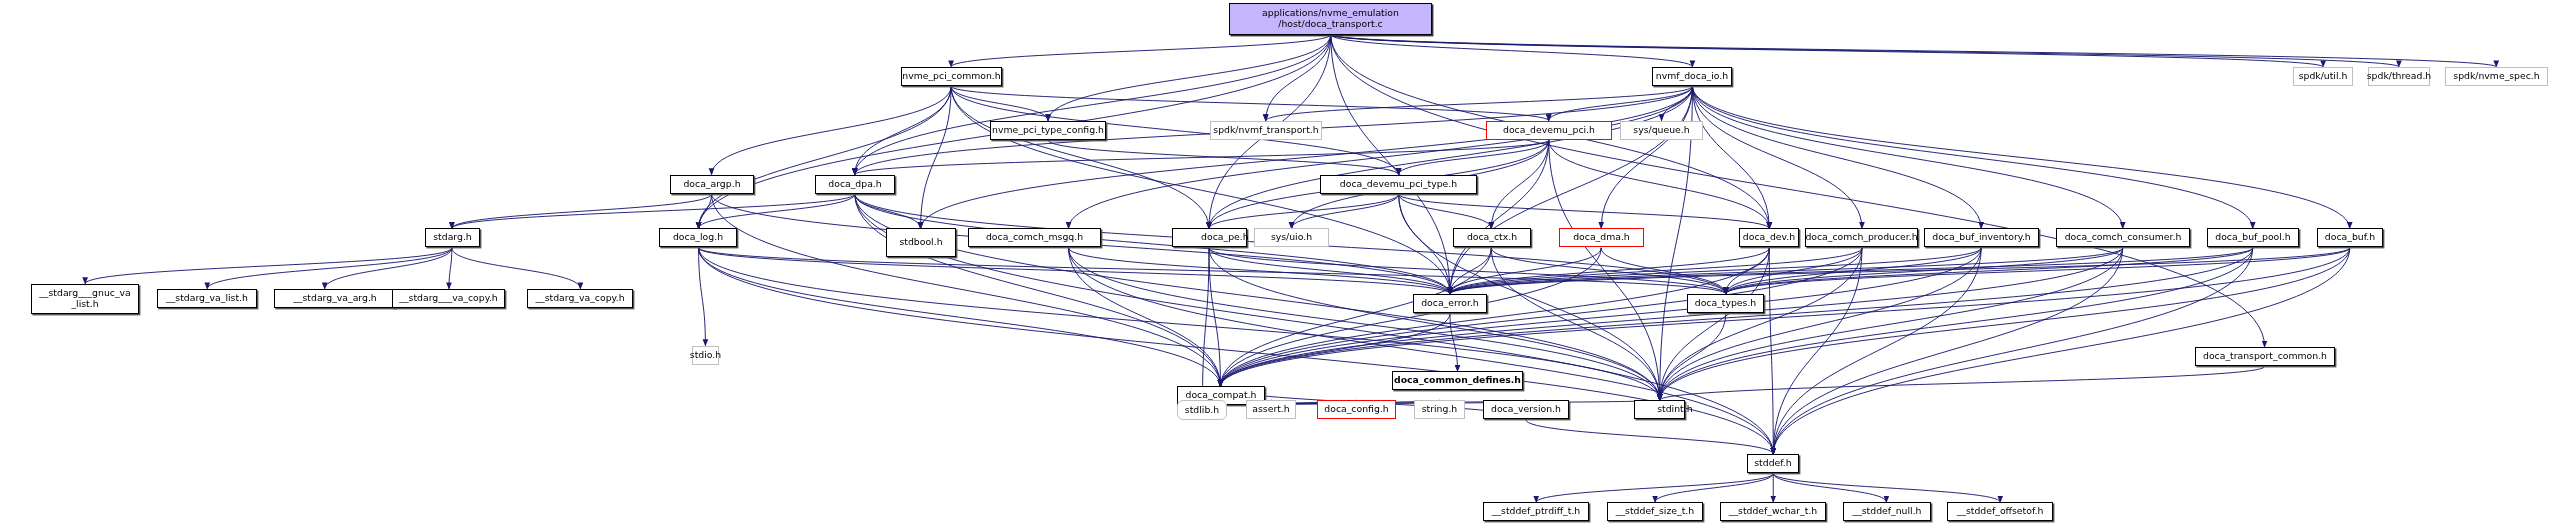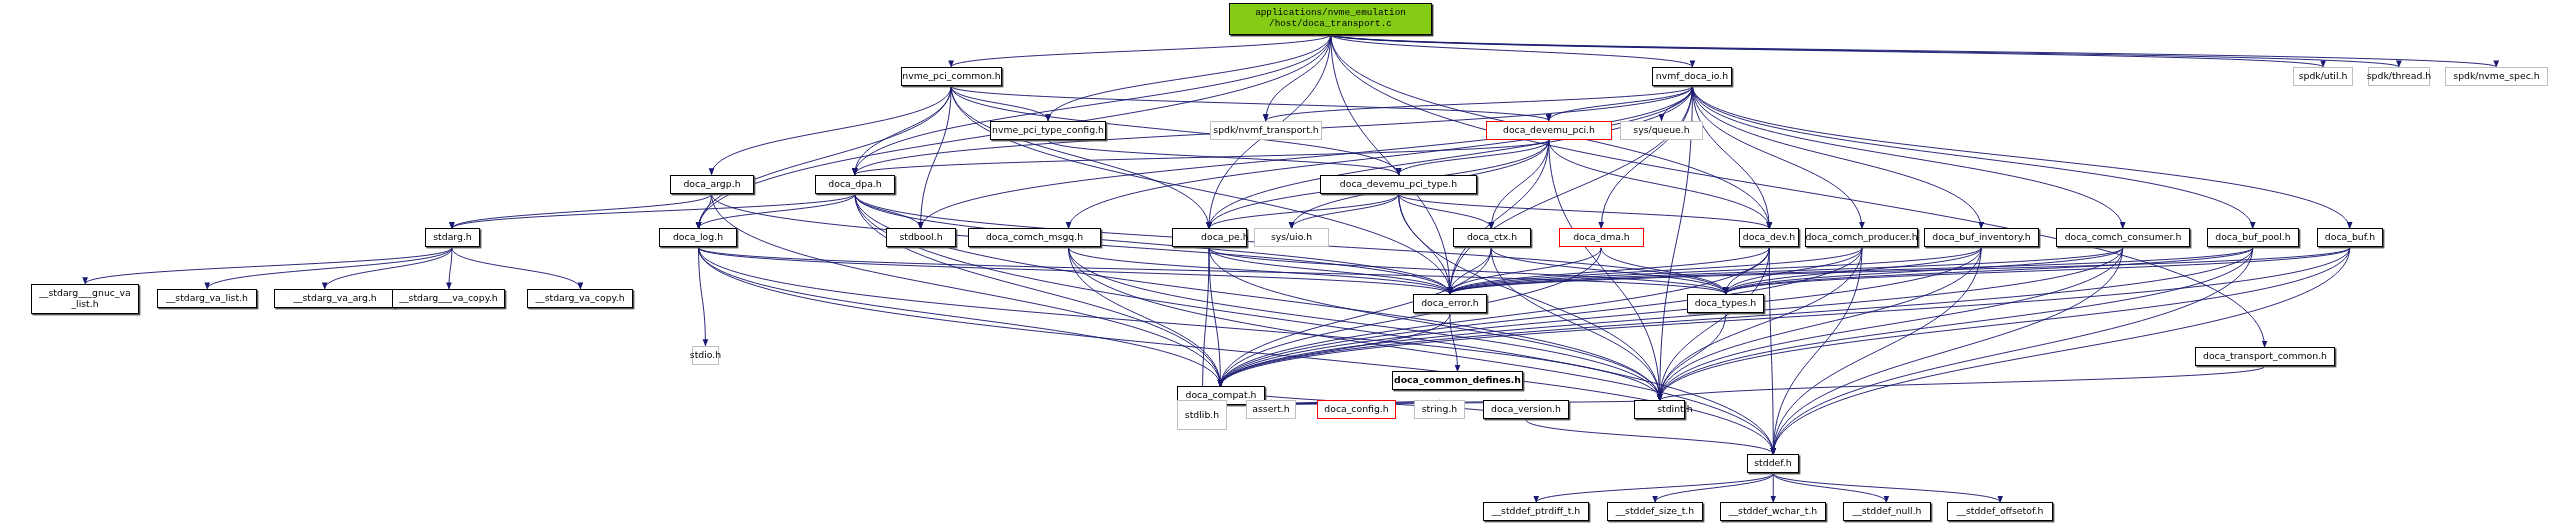--- a/index.html
+++ b/index.html
@@ -1,19 +1,19 @@
 <!DOCTYPE html>
 <html style="font-size:11.5px"><head>
 <meta charset="utf-8">
 <style>
   html,body{margin:0;padding:0;background:#ffffff;}
   body{width:2576px;height:531px;position:relative;overflow:hidden;font-family:"DejaVu Sans","Liberation Sans",sans-serif;}
   #edges{position:absolute;left:0;top:0;width:2576px;height:531px;}
   .node{position:absolute;box-sizing:border-box;background:#ffffff;border:1.4px solid #000;color:#000;font-size:9.3px;line-height:10.8px;text-align:center;display:flex;align-items:center;justify-content:center;white-space:pre;padding:0 4.3px;box-shadow:1.4px 1.4px 0 #555;cursor:pointer;}
-  .node.root{background:#84cc16;box-shadow:1.4px 1.4px 0 #333;font-family:Liberation Mono, monospace;}
+  .node.root{background:#c4b5fd;box-shadow:1.4px 1.4px 0 #333;}
   .node.ext{border-color:#bfbfbf;color:#000;box-shadow:none;}
   .node.red{border-color:#ff0000;box-shadow:none;}
 </style>
 </head>
 <body>
 
 <svg id="edges" xmlns="http://www.w3.org/2000/svg" viewBox="0 0 3586 739" width="2576" height="531">
   <defs>
     <marker id="arrow" markerWidth="10" markerHeight="10" refX="9" refY="5" orient="auto" markerUnits="userSpaceOnUse">
       <path d="M0,1 L10,5 L0,9 z" fill="#191970"></path>
@@ -172,21 +172,21 @@
   <div class="node ext" style="left: 2445px; top: 67px; width: 103px; height: 19.4px;">spdk/nvme_spec.h</div>
   <div class="node" style="left: 990px; top: 121px; width: 116px; height: 19.4px;">nvme_pci_type_config.h</div>
   <div class="node ext" style="left: 1210px; top: 121px; width: 112px; height: 19.4px;">spdk/nvmf_transport.h</div>
   <div class="node red" style="left: 1486px; top: 121px; width: 126px; height: 19.4px;">doca_devemu_pci.h</div>
   <div class="node ext" style="left: 1620px; top: 121px; width: 83px; height: 19.4px;">sys/queue.h</div>
   <div class="node" style="left: 670px; top: 175px; width: 84px; height: 19.4px;">doca_argp.h</div>
   <div class="node" style="left: 815px; top: 175px; width: 80px; height: 19.4px;">doca_dpa.h</div>
   <div class="node" style="left: 1320px; top: 175px; width: 157px; height: 19.4px;">doca_devemu_pci_type.h</div>
   <div class="node" style="left: 425px; top: 228px; width: 55px; height: 19.4px;">stdarg.h</div>
   <div class="node" style="left: 659px; top: 228px; width: 78px; height: 19.4px;">doca_log.h</div>
-  <div class="node" style="left: 886px; top: 228px; width: 70px; height: 19px;">stdbool.h</div>
+  <div class="node" style="left: 886px; top: 228px; width: 70px; height: 29px;">stdbool.h</div>
   <div class="node" style="left: 968px; top: 228px; width: 133px; height: 19.4px;">doca_comch_msgq.h</div>
   <div class="node" style="left: 1172px; top: 228px; width: 75px; height: 19.4px; padding-left: 35px;">doca_pe.h</div>
   <div class="node ext" style="left: 1254px; top: 228px; width: 75px; height: 19.4px;">sys/uio.h</div>
   <div class="node" style="left: 1453px; top: 228px; width: 78px; height: 19.4px;">doca_ctx.h</div>
   <div class="node red" style="left: 1559px; top: 228px; width: 85px; height: 19.4px;">doca_dma.h</div>
   <div class="node" style="left: 1739px; top: 228px; width: 60px; height: 19.4px;">doca_dev.h</div>
   <div class="node" style="left: 1805px; top: 228px; width: 113px; height: 19.4px;">doca_comch_producer.h</div>
   <div class="node" style="left: 1924px; top: 228px; width: 115px; height: 19.4px;">doca_buf_inventory.h</div>
   <div class="node" style="left: 2056px; top: 228px; width: 134px; height: 19.4px;">doca_comch_consumer.h</div>
   <div class="node" style="left: 2207px; top: 228px; width: 92px; height: 19.4px;">doca_buf_pool.h</div>
@@ -196,21 +196,21 @@
   <div class="node" style="left: 157px; top: 289px; width: 100px; height: 19.4px;">__stdarg_va_list.h</div>
   <div class="node" style="left: 274px; top: 289px; width: 122px; height: 19.4px; text-align: right;">__stdarg_va_arg.h</div>
   <div class="node" style="left: 392px; top: 289px; width: 113px; height: 19.4px;">__stdarg___va_copy.h</div>
   <div class="node" style="left: 527px; top: 289px; width: 106px; height: 19.4px;">__stdarg_va_copy.h</div>
   <div class="node ext" style="left: 692px; top: 346px; width: 27px; height: 19.4px;">stdio.h</div>
   <div class="node" style="left: 1413px; top: 294px; width: 74px; height: 19.4px;">doca_error.h</div>
   <div class="node" style="left: 1687px; top: 294px; width: 77px; height: 19.4px;">doca_types.h</div>
   <div class="node" style="left: 1392px; top: 371px; width: 131px; height: 19.4px; font-weight: bold;">doca_common_defines.h</div>
   <div class="node" style="left: 1177px; top: 386px; width: 88px; height: 19.4px;">doca_compat.h</div>
   <div class="node" style="left: 2195px; top: 347px; width: 140px; height: 19.4px;">doca_transport_common.h</div>
-  <div class="node ext" style="left: 1177px; top: 400px; width: 50px; height: 30px;">stdlib.h</div>
+  <div class="node ext" style="left: 1177px; top: 400px; width: 50px; height: 20px; border-radius: 6px;">stdlib.h</div>
   <div class="node ext" style="left: 1246px; top: 400px; width: 50px; height: 19.4px;">assert.h</div>
   <div class="node red" style="left: 1317px; top: 400px; width: 79px; height: 19.4px;">doca_config.h</div>
   <div class="node ext" style="left: 1414px; top: 400px; width: 51px; height: 19.4px;">string.h</div>
   <div class="node" style="left: 1483px; top: 400px; width: 86px; height: 19.4px;">doca_version.h</div>
   <div class="node" style="left: 1634px; top: 400px; width: 51px; height: 19.4px; padding-left: 35px;">stdint.h</div>
   <div class="node" style="left: 1747px; top: 454px; width: 52px; height: 19.4px;">stddef.h</div>
   <div class="node" style="left: 1483px; top: 502px; width: 106px; height: 19.4px;">__stddef_ptrdiff_t.h</div>
   <div class="node" style="left: 1607px; top: 502px; width: 96px; height: 19.4px;">__stddef_size_t.h</div>
   <div class="node" style="left: 1720px; top: 502px; width: 106px; height: 19.4px;">__stddef_wchar_t.h</div>
   <div class="node" style="left: 1843px; top: 502px; width: 88px; height: 19.4px;">__stddef_null.h</div>

